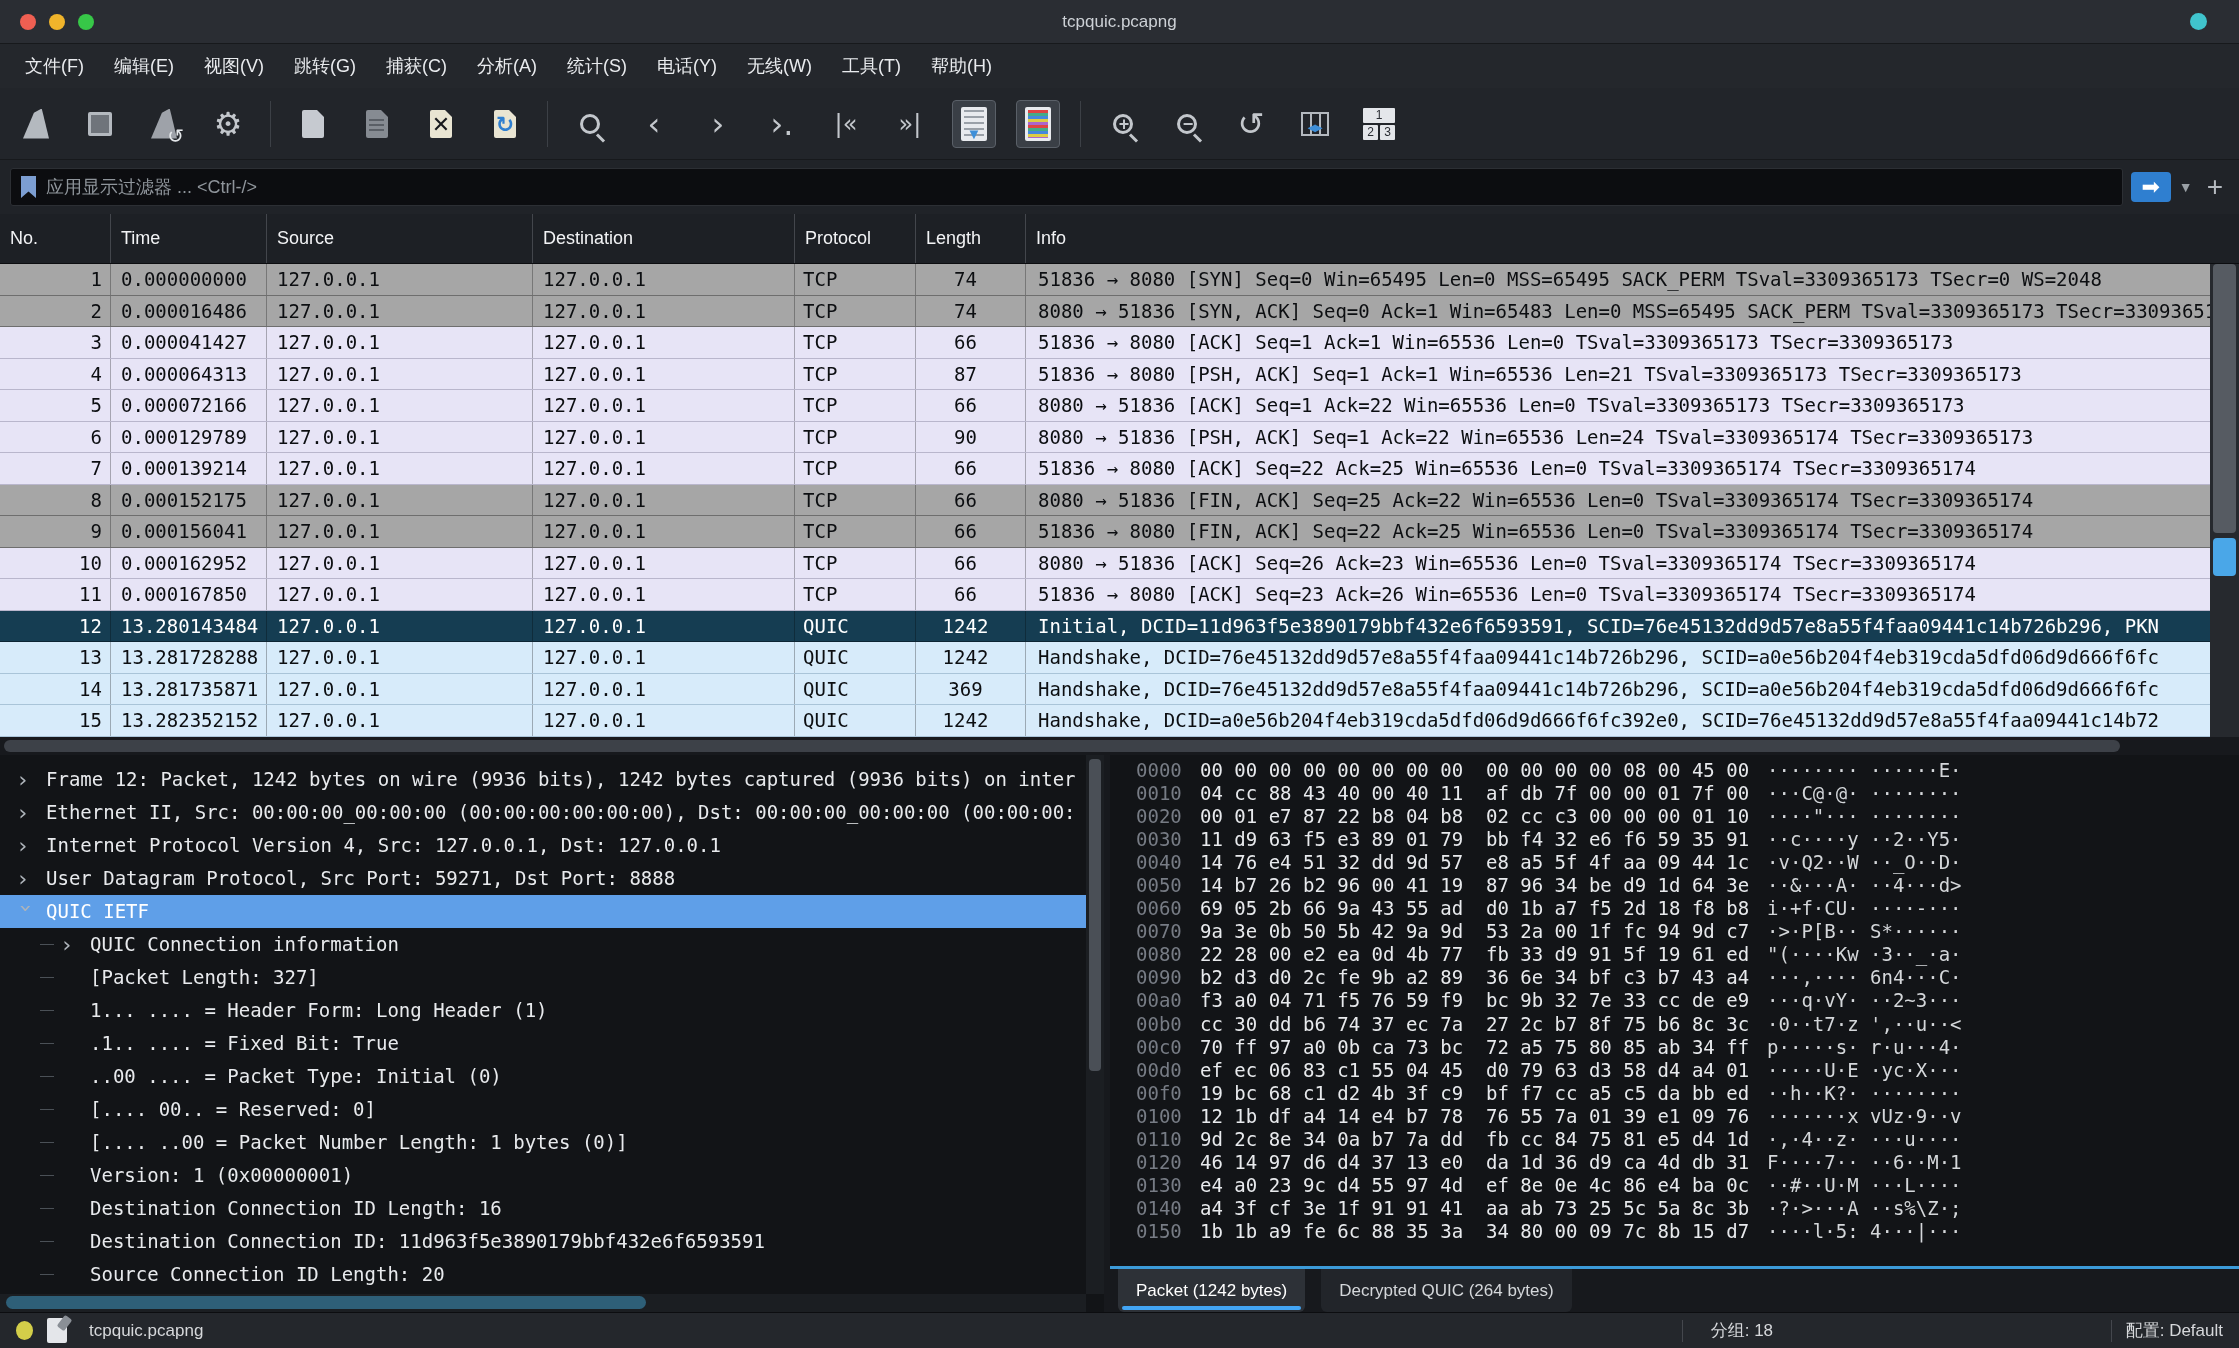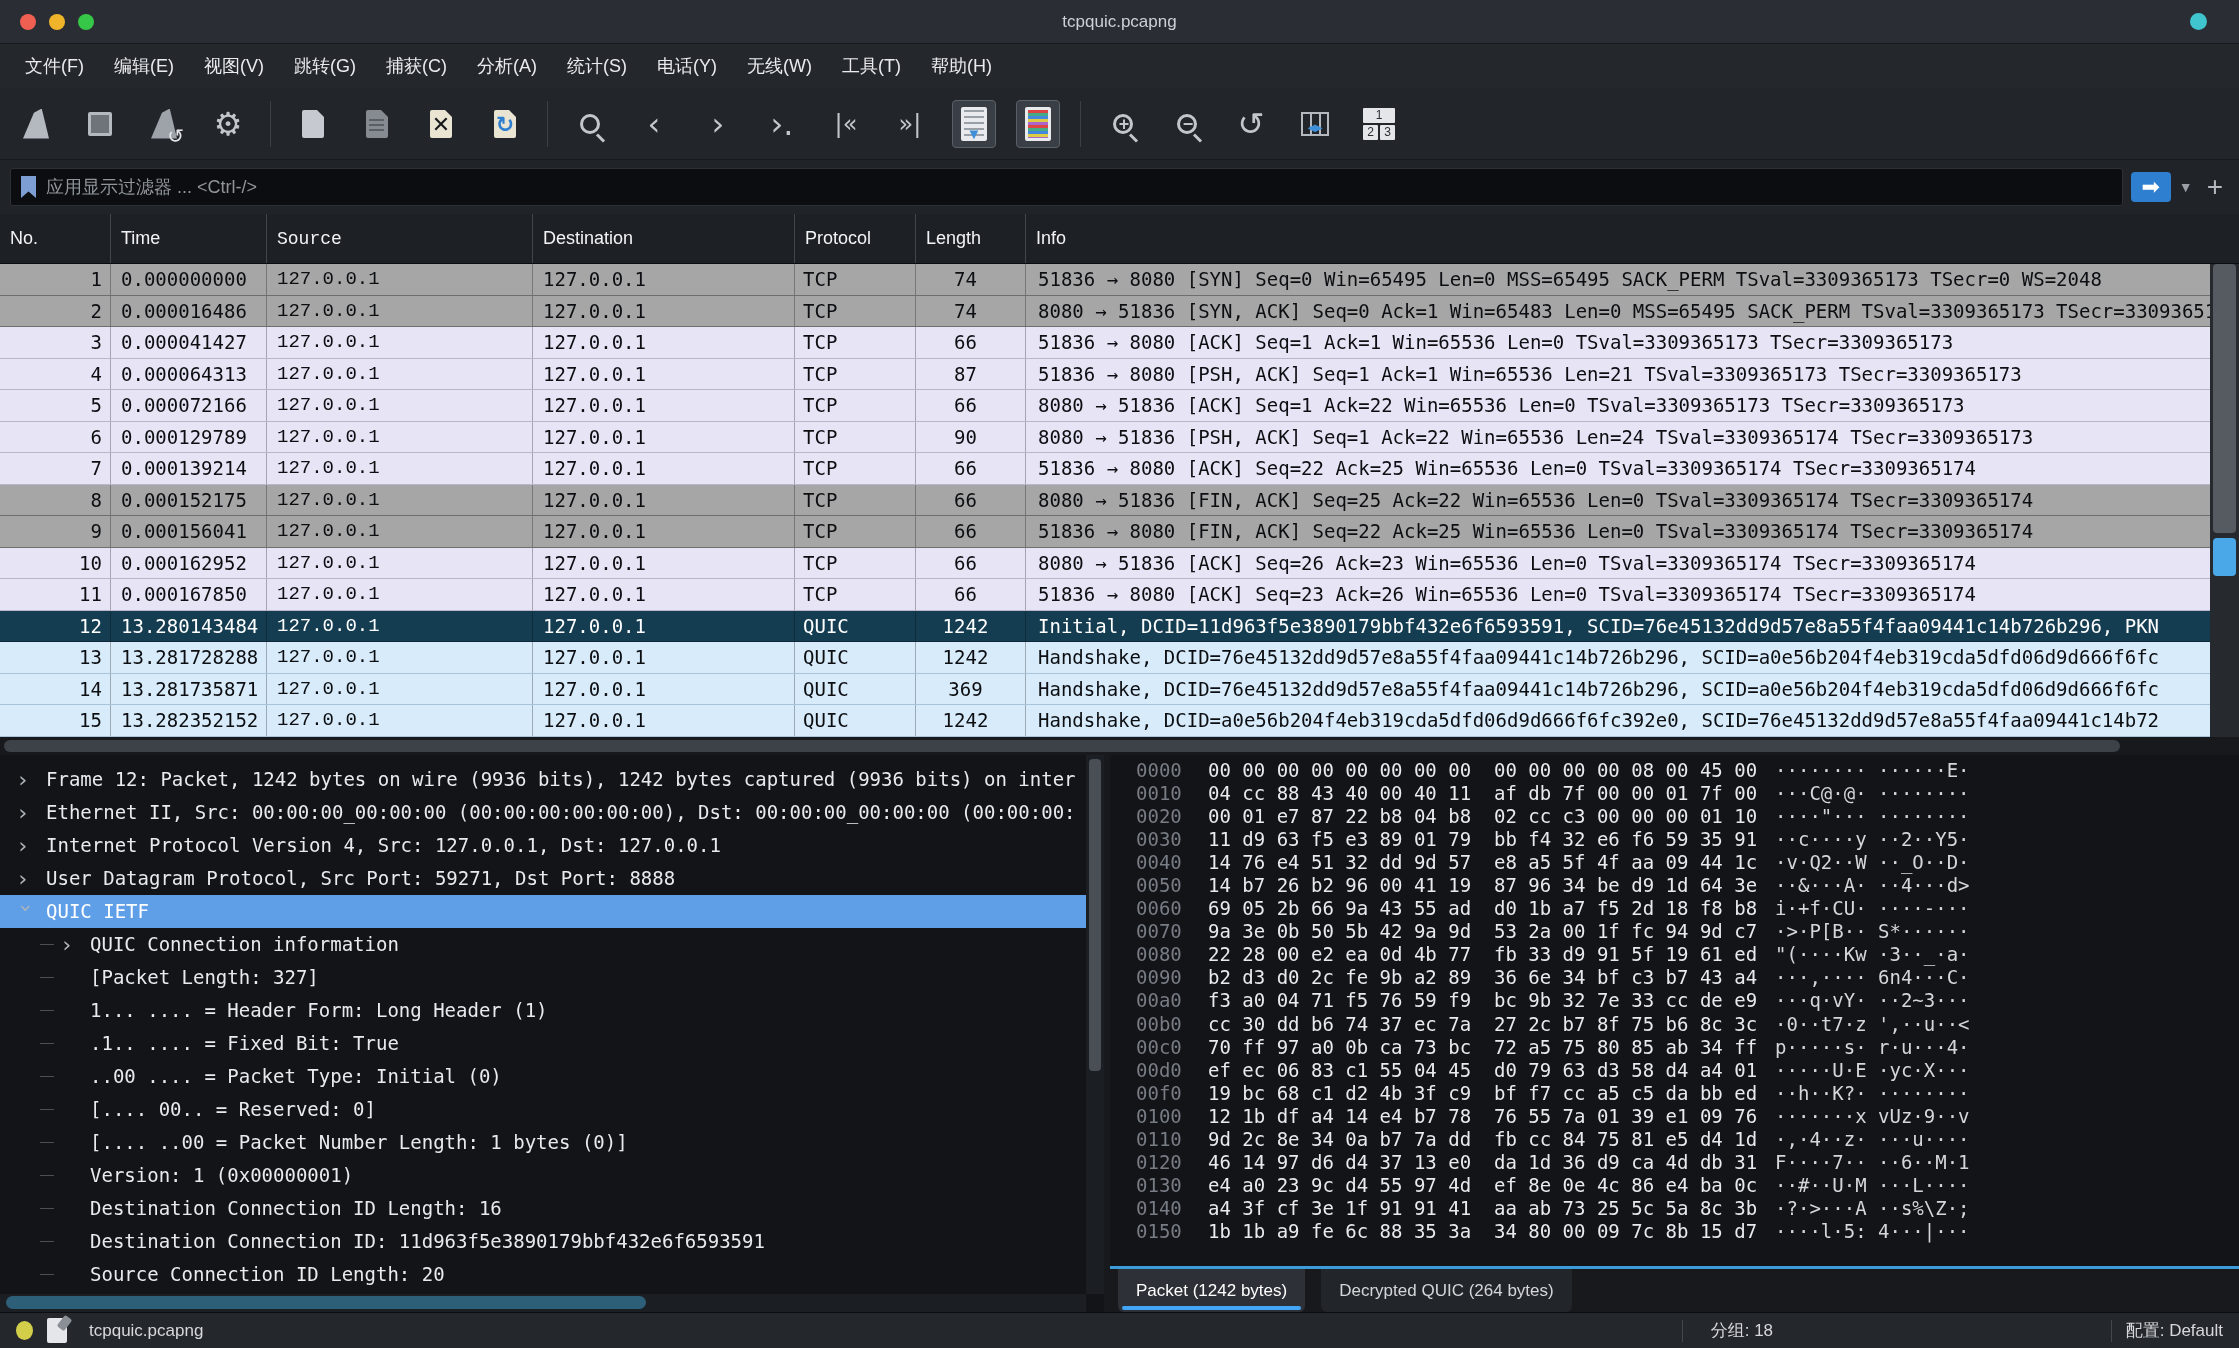--- a/index.html
+++ b/index.html
@@ -69,21 +69,21 @@
   .pl-header .hc { display:flex; align-items:center; padding-left:10px; border-right:1px solid #43464c; }
   .rows { position:relative; width:2210px; }
   .prow { display:flex; height:31.5px; font-family:"DejaVu Sans Mono","Liberation Mono",monospace; font-size:19px; line-height:30.5px; color:#0c0e11; }
   .prow > span { overflow:hidden; white-space:nowrap; border-right:1px solid rgba(0,0,0,.28); flex:none; }
   .row-grey { background:#a6a6a6; border-bottom:1px solid #6e6e6e; }
   .row-lavender { background:#e7e4f6; border-bottom:1px solid #b9b6cc; }
   .row-blue { background:#d7ebfa; border-bottom:1px solid #a9c4d8; }
   .row-selected { background:#153d52; border-bottom:1px solid #0c2433; color:#fff; }
   .c-no { width:111px; text-align:right; padding-right:8px; }
   .c-time { width:156px; padding-left:10px; }
-  .c-src { width:266px; padding-left:10px;font-family:Liberation Mono, monospace; }
+  .c-src { width:266px; padding-left:10px; }
   .c-dst { width:262px; padding-left:10px; }
   .c-proto { width:121px; padding-left:8px; }
   .c-len { width:110px; text-align:center; padding-right:10px; }
   .c-info { flex:1; padding-left:12px; border-right:none !important; }
   .pl-vscroll { position:absolute; right:0; top:50px; width:29px; bottom:0; background:#26292e; }
   .pl-vthumb { position:absolute; left:3px; right:3px; border-radius:4px; }
   .vt-grey { top:0; height:57%; background:#565b62; }
   .vt-blue { top:58%; height:8%; background:#4aa7e8; }
   .pl-hscroll { height:18px; background:#17191d; position:relative; flex:none; }
   .pl-hthumb { position:absolute; top:3px; left:4px; width:2116px; height:12px; background:#3d4148; border-radius:6px; }
@@ -102,21 +102,21 @@
   .tline.selected { background:#5f9fe8; color:#fff; }
   .dt-vscroll { position:absolute; right:0; top:0; width:18px; bottom:18px; background:#1b1e22; }
   .dt-vthumb { position:absolute; left:3px; right:3px; top:4px; height:58%; background:#4a4f56; border-radius:4px; }
   .dt-hscroll { position:absolute; left:0; right:18px; bottom:0; height:18px; background:#1b1e22; }
   .dt-hthumb { position:absolute; left:6px; top:2px; width:640px; height:13px; background:#2e5f78; border-radius:7px; }
 
   .hex-pane { flex:1; display:flex; flex-direction:column; background:#121417; border-left:6px solid #17191d; min-width:0; }
   .hex-rows { flex:1; overflow:hidden; padding-top:4px; }
   .hrow { height:23.1px; line-height:23.1px; white-space:pre; font-family:"DejaVu Sans Mono","Liberation Mono",monospace; font-size:19px; }
   .hoff { display:inline-block; width:62px; margin-left:26px; color:#777c85; }
-  .hhex { color:#e8eaed; margin-left:10px; }
+  .hhex { color:#e8eaed; margin-left:2px; }
   .hascii { color:#d4d7da; margin-left:18px; }
   .hex-blue-line { height:3px; background:#3c9bd9; flex:none; }
   .hex-tabs { height:43px; background:#17191d; display:flex; align-items:stretch; padding-left:8px; gap:16px; flex:none; }
   .htab { display:flex; align-items:center; padding:0 18px; font-size:17px; color:#d4d7da; background:#22252a; position:relative; border-radius:0 0 6px 6px; }
   .htab.active { background:#2d3137; color:#fff; }
   .htab.active::after { content:""; position:absolute; left:4px; right:4px; bottom:2px; height:4px; border-radius:2px; background:#42a5f5; }
 
   
   .statusbar { height:36px; background:#24272c; border-top:1px solid #0c0d10; display:flex; align-items:center; padding:0 16px; gap:14px; flex:none; color:#d6d8db; font-size:17px; }
   .expert-dot { width:17px; height:19px; border-radius:50%; background:#d3ce49; flex:none; }

